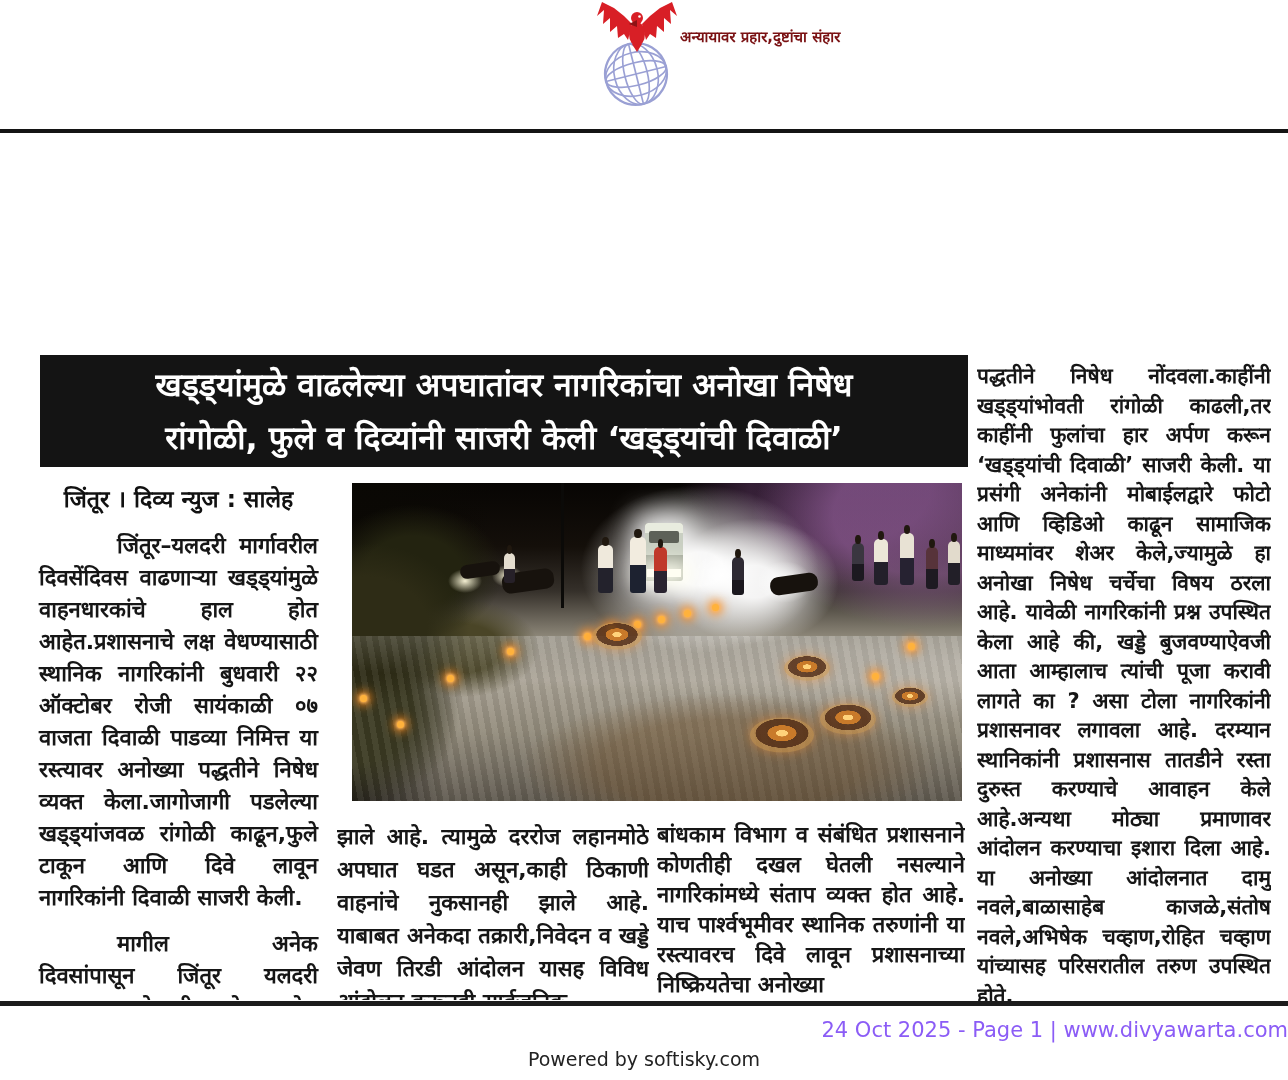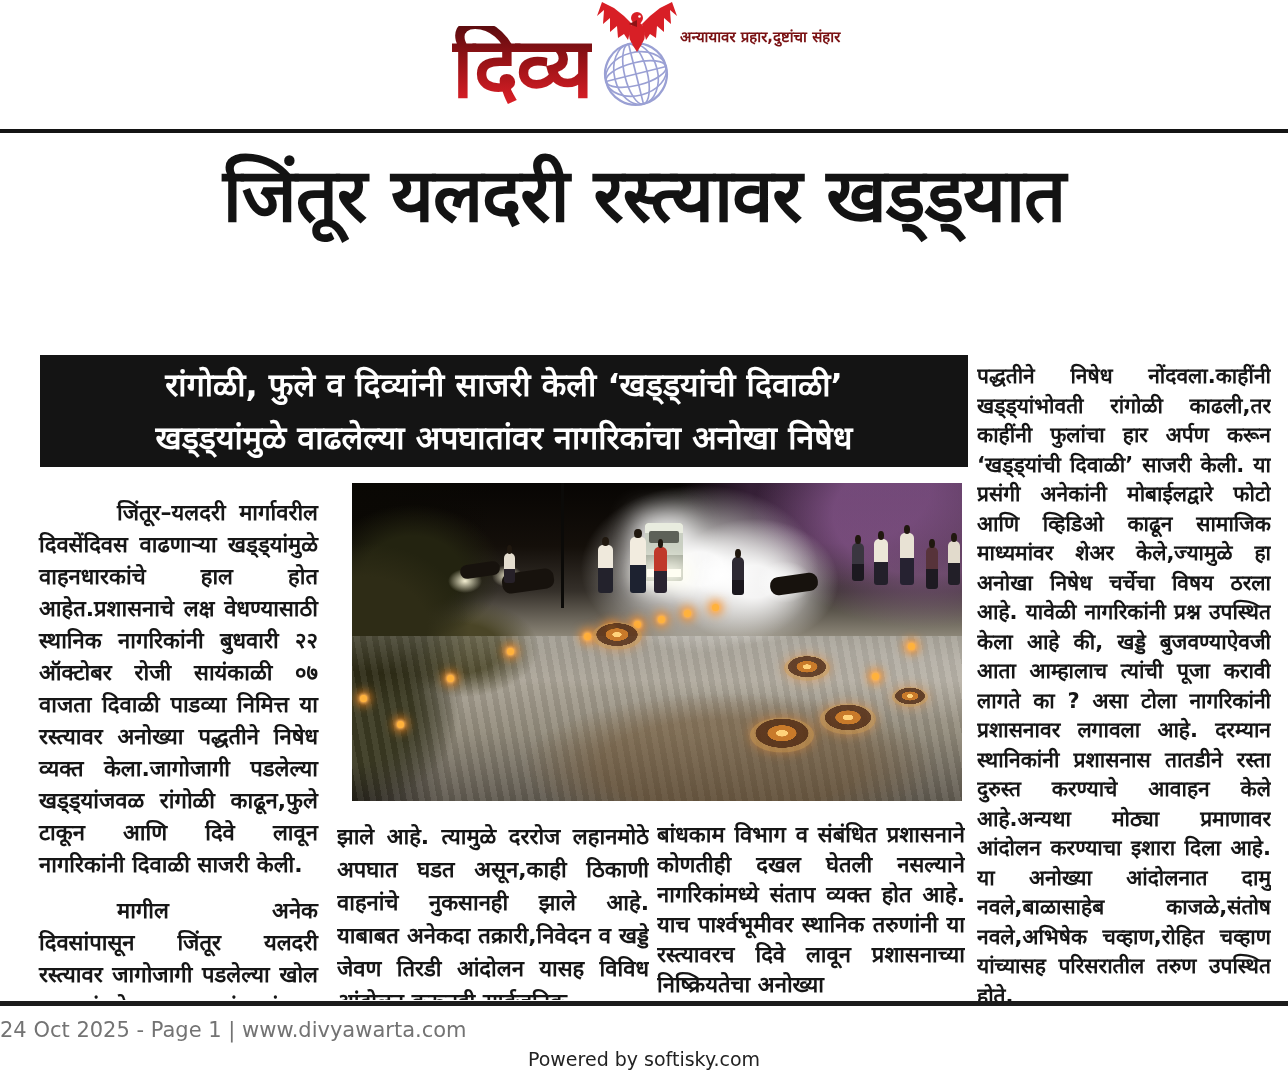--- a/index.html
+++ b/index.html
@@ -35,21 +35,21 @@
   .bodytext{font-size:22px;line-height:32px;text-align:justify;color:#161616;font-weight:bold;}
   .col1{left:25px;top:483px;width:307px;height:517px;overflow:hidden;}
   .byline{text-align:center;font-size:23px;line-height:33px;color:#111;}
   .para{margin:14px;text-indent:78px;}
   .col2{left:337px;top:820px;width:312px;height:180px;line-height:33px;overflow:hidden;}
   .col3{left:657px;top:820px;width:308px;height:180px;line-height:30px;overflow:hidden;}
   .col4{left:977px;top:362px;width:294px;height:640px;font-size:21px;line-height:29.5px;overflow:hidden;}
 
   
   .rule-bottom{left:0;top:1001px;width:1288px;height:5px;background:#1c1c1c;}
-  .footer1{left:0;top:1018px;width:1288px;text-align:left;font-size:21px;color:#737373;}
+  .footer1{left:0;top:1018px;width:1288px;text-align:right;font-size:21px;color:#8b5cf6;}
   .footer2{left:0;top:1048px;width:1288px;text-align:center;font-size:19px;color:#222;}
 
   
   .photo{left:352px;top:483px;width:610px;height:318px;overflow:hidden;background:#0c0a08;}
   .ph-base{position:absolute;inset:0;
      background:
        radial-gradient(170px 120px at 57% 27%, rgba(255,255,255,.95) 0 14%, rgba(255,255,255,.55) 35%, rgba(255,255,255,0) 70%),
        radial-gradient(120px 90px at 66% 31%, rgba(255,255,255,.9) 0 18%, rgba(255,255,255,0) 70%),
        radial-gradient(230px 150px at 94% 10%, rgba(167,108,176,.55) 0 40%, rgba(167,108,176,0) 75%),
        radial-gradient(200px 120px at 80% 2%, rgba(120,70,130,.40) 0 45%, rgba(120,70,130,0) 80%),
@@ -81,21 +81,20 @@
      box-shadow:0 0 10px 4px rgba(255,140,30,.85),0 0 3px 1px #ffe9a0;}
   .ring{position:absolute;border-radius:50%;transform:scaleY(.55);
      background:radial-gradient(circle at 50% 45%, #ffd27a 0 12%, #c97a2a 13% 30%, rgba(88,48,22,.85) 31% 55%, rgba(216,152,72,.55) 56% 75%, rgba(0,0,0,0) 76%);
      box-shadow:0 0 16px rgba(255,140,40,.45);}
 </style>
 </head>
 <body>
 
 <div class="abs masthead">
   <div class="mast-wrap">
-    <span class="mast-word mast-w1">दिव्य</span>
     <svg class="mast-globe" viewBox="0 0 66 66">
       <g transform="rotate(-14 33 33)" stroke="#9aa0d4" fill="none" stroke-width="1.6">
         <circle cx="33" cy="33" r="30" fill="#ffffff" stroke-width="2.2"></circle>
         <ellipse cx="33" cy="33" rx="30" ry="11"></ellipse>
         <ellipse cx="33" cy="33" rx="30" ry="21"></ellipse>
         <ellipse cx="33" cy="33" rx="11" ry="30"></ellipse>
         <ellipse cx="33" cy="33" rx="21" ry="30"></ellipse>
         <line x1="3" y1="33" x2="63" y2="33"></line>
         <line x1="33" y1="3" x2="33" y2="63"></line>
       </g>
@@ -110,30 +109,30 @@
       </g>
       <path d="M43,20 L35,24 43,27 Z" fill="#8e1215"></path>
       <circle cx="45.5" cy="16.5" r="1.3" fill="#ffffff"></circle>
     </svg>
     <span class="mast-tagline">अन्यायावर प्रहार,दुष्टांचा संहार</span>
   </div>
 </div>
 <div class="abs rule-top"></div>
 
 <div class="abs headline">
-  <div>जिंतूर यलदरी रस्त्यावर खड्ड्यात</div>
 </div>
 
 <div class="abs subhead">
+  <div>खड्ड्यांमुळे वाढलेल्या अपघातांवर नागरिकांचा अनोखा निषेध</div>
   <div>रांगोळी, फुले व दिव्यांनी साजरी केली ‘खड्ड्यांची दिवाळी’</div>
-  <div>खड्ड्यांमुळे वाढलेल्या अपघातांवर नागरिकांचा अनोखा निषेध</div>
 </div>
 
 <div class="abs bodytext col1">
   <div class="byline">
+    <div>जिंतूर । दिव्य न्युज :  सालेह</div>
   </div>
   <p class="para">जिंतूर–यलदरी मार्गावरील दिवसेंदिवस वाढणाऱ्या खड्ड्यांमुळे वाहनधारकांचे हाल होत आहेत.प्रशासनाचे लक्ष वेधण्यासाठी स्थानिक नागरिकांनी बुधवारी २२ ऑक्टोबर रोजी सायंकाळी ०७ वाजता दिवाळी पाडव्या निमित्त या रस्त्यावर अनोख्या पद्धतीने निषेध व्यक्त केला.जागोजागी पडलेल्या खड्ड्यांजवळ रांगोळी काढून,फुले टाकून आणि दिवे लावून नागरिकांनी दिवाळी साजरी केली.</p>
   <p class="para">मागील अनेक दिवसांपासून जिंतूर यलदरी रस्त्यावर जागोजागी पडलेल्या खोल खड्ड्यांमुळे वाहनचालकांना संतुलन राखणे कठीण</p>
 </div>
 
 <div class="abs photo">
   <div class="ph-base"></div>
   <div class="ph-veg"></div>
   <div class="pole"></div>
   <div class="ph-road"></div>

